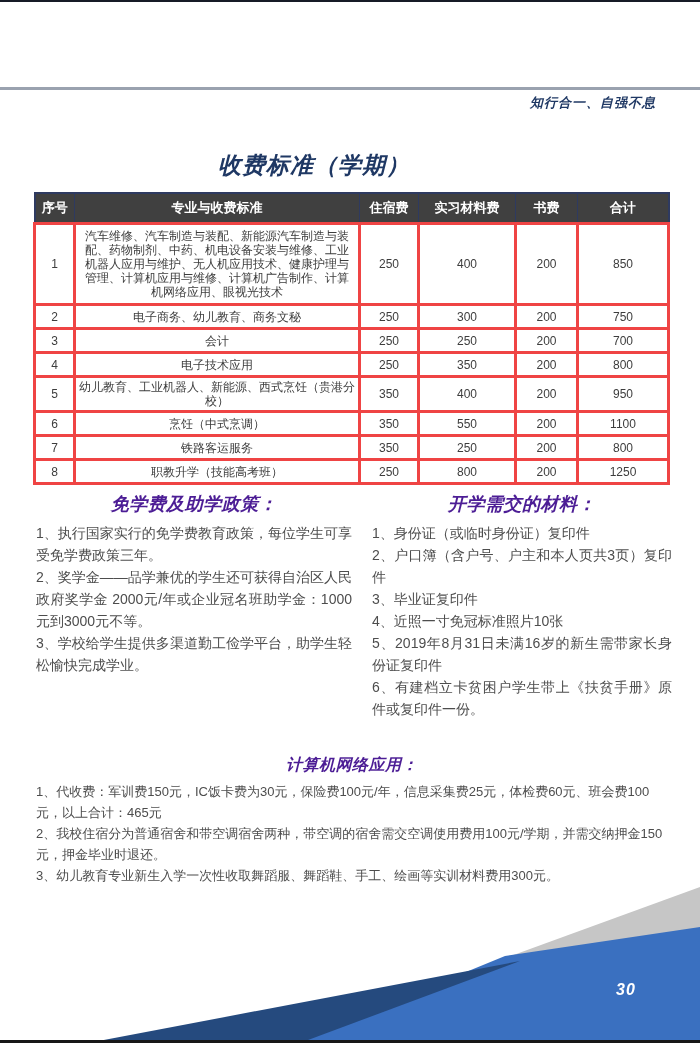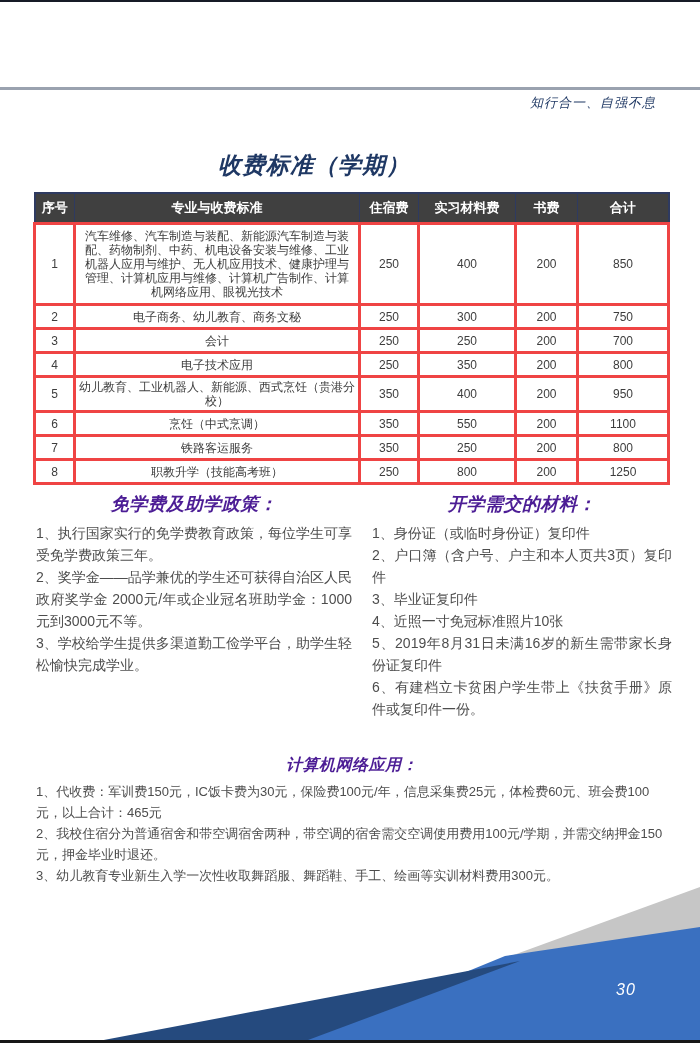--- a/index.html
+++ b/index.html
@@ -6,21 +6,21 @@
   .page{
     position:relative;width:700px;height:1043px;margin:0 auto;background:#ffffff;
     overflow:hidden;font-family:"Liberation Sans","DejaVu Sans",sans-serif;color:#4d4d4d;
   }
   .top-edge{position:absolute;left:0;top:0;width:700px;height:2px;background:#171b26;}
   .bottom-edge{position:absolute;left:0;bottom:0;width:700px;height:3px;background:#171717;z-index:6;}
   .header-rule{position:absolute;left:0;top:87px;width:700px;height:3px;background:#9aa2af;}
   .motto{
     position:absolute;top:94px;right:44px;
     font-family:"DejaVu Serif","Liberation Serif",serif;
-    font-style:italic;font-weight:normal;font-size:13px;letter-spacing:1px;color:#1f3864;
+    font-style:italic;font-weight:bold;font-size:13px;letter-spacing:1px;color:#1f3864;
   }
   .doc-title{
     position:absolute;left:0;top:150px;width:628px;text-align:center;
     font-size:23px;font-weight:bold;font-style:italic;color:#1f3864;letter-spacing:1px;
   }
   table.fees{
     position:absolute;left:33px;top:192px;width:634px;
     border-collapse:collapse;table-layout:fixed;
     border:2px solid #2e3a60;
   }
@@ -41,21 +41,21 @@
   }
   .section-items p{margin:0;font-size:14px;line-height:22px;color:#4d4d4d;text-align:justify;}
   .policy{left:36px;top:492px;width:316px;}
   .materials{left:372px;top:492px;width:300px;}
   .other{left:36px;top:755px;width:632px;}
   .other .section-heading{font-size:16px;margin-bottom:5px;}
   .other .section-items p{font-size:13px;line-height:21px;text-align:left;}
   .footer-art{position:absolute;left:0;top:880px;width:700px;height:163px;z-index:5;}
   .page-number{
     position:absolute;left:616px;top:981px;z-index:6;
-    color:#ffffff;font-style:italic;font-size:16px;font-weight:normal;letter-spacing:1px;
+    color:#ffffff;font-style:italic;font-size:16px;font-weight:bold;letter-spacing:1px;
   }
 </style>
 </head>
 <body>
 
 <div class="page">
 
   <div class="top-edge"></div>
   <div class="header-rule"></div>
   <div class="motto">知行合一、自强不息</div>

